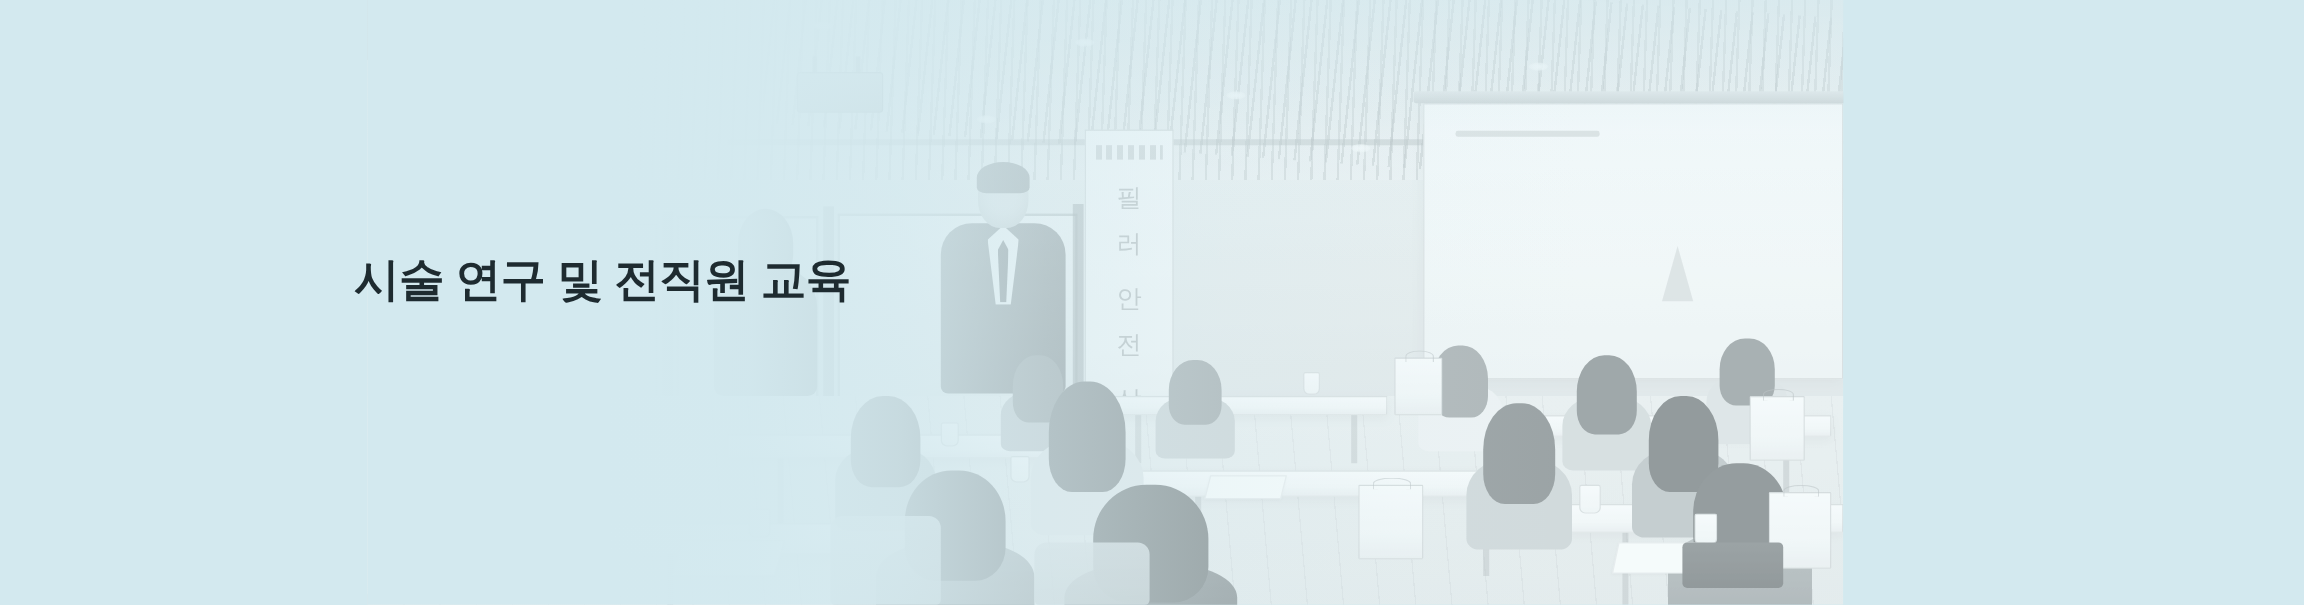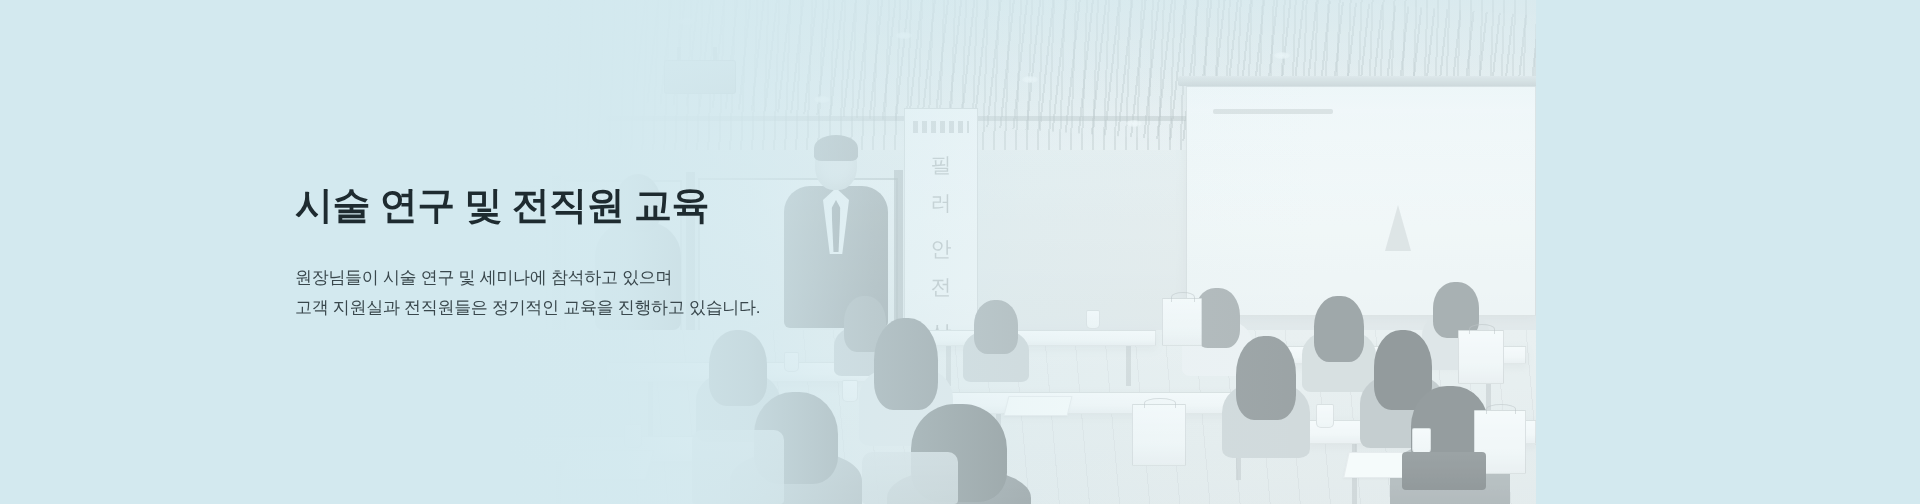--- a/index.html
+++ b/index.html
@@ -505,19 +505,15 @@
       <div class="photo-tint"></div>
       <div class="photo-lighten"></div>
     </div>
 
     <div class="photo-vfade"></div>
     <div class="photo-fade"></div>
   </div>
 
   <div class="content">
     <h1 class="headline">시술 연구 및 전직원 교육</h1>
-    <div class="desc">
-      <p class="desc-line">원장님들이 시술 연구 및 세미나에 참석하고 있으며</p>
-      <p class="desc-line">고객 지원실과 전직원들은 정기적인 교육을 진행하고 있습니다.</p>
-    </div>
   </div>
 
 </div>
 
 </body></html>

